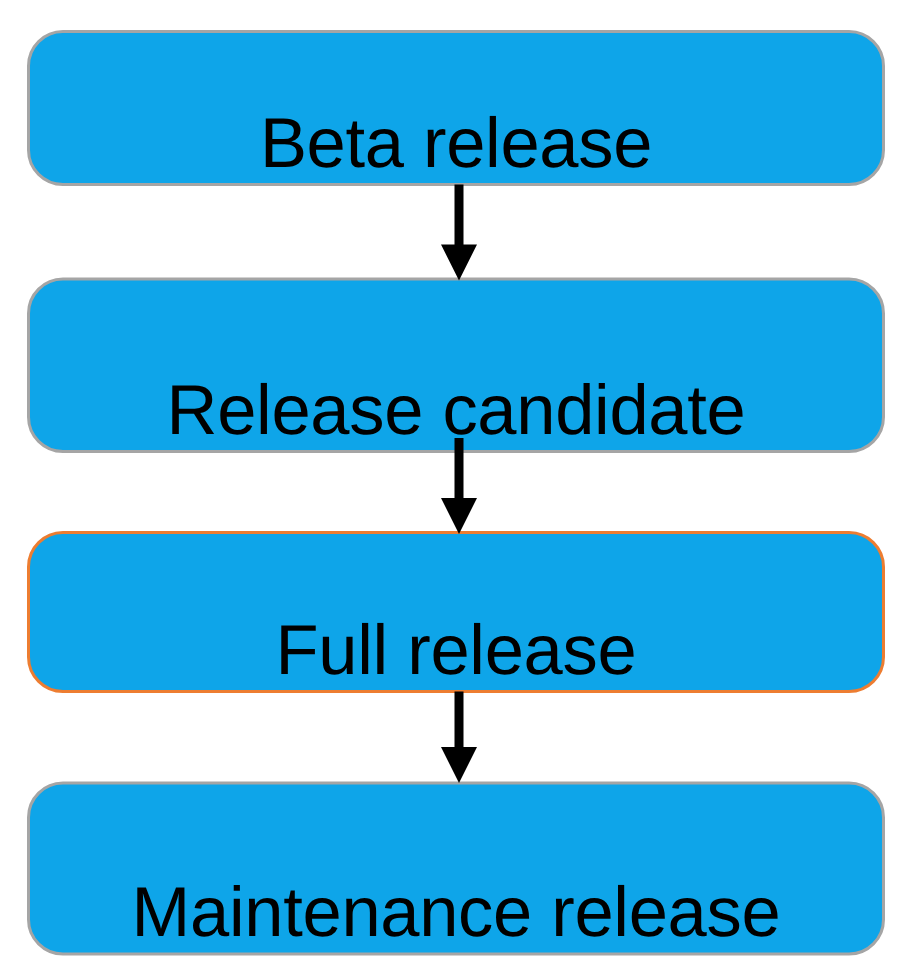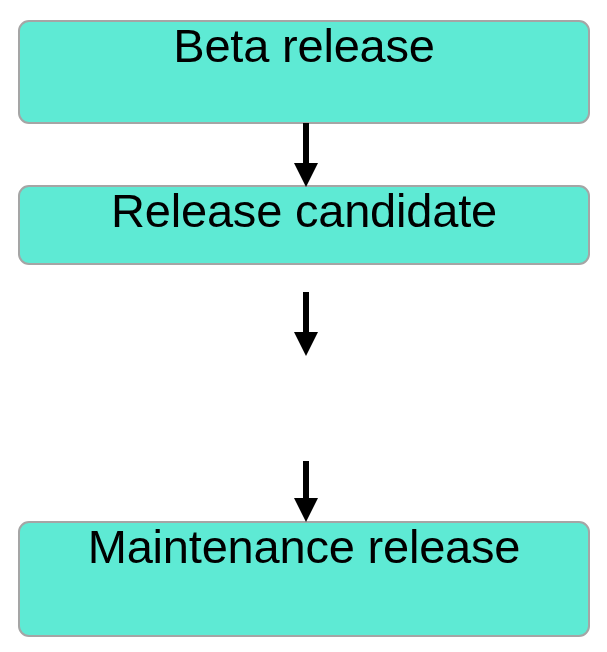--- a/index.html
+++ b/index.html
@@ -17,39 +17,39 @@
     position: relative;
     width: 607px;
     height: 652px;
     background: #ffffff;
   }
   .node {
     position: absolute;
     left: 18px;
     width: 572px;
     box-sizing: border-box;
-    background: #5eead4;
+    background: #0ea5e9;
     border-style: solid;
     border-width: 2.5px;
-    border-radius: 11px;
+    border-radius: 24px;
     display: flex;
-    align-items: flex-start;
+    align-items: flex-end;
     justify-content: center;
   }
   .node .node-label {
     font-size: 47px;
     line-height: 1;
     color: #000000;
     letter-spacing: -0.2px;
     white-space: nowrap;
     font-weight: 400;
     padding-bottom: 4px;
   }
   #node-beta      { top: 20px;  height: 104px; border-color: #a5a5a5; }
-  #node-rc        { top: 185px; height: 80px; border-color: #a5a5a5; }
+  #node-rc        { top: 185px; height: 117px; border-color: #a5a5a5; }
   #node-full      { top: 354px; height: 108px; border-color: #ed7d31; }
   #node-maint     { top: 521px; height: 116px; border-color: #a5a5a5; }
 
   .connector {
     position: absolute;
     left: 0;
     top: 0;
     width: 607px;
     height: 652px;
     pointer-events: none;
@@ -82,20 +82,23 @@
 <div id="diagram">
 
   <div class="node" id="node-beta">
     <span class="node-label">Beta release</span>
   </div>
 
   <div class="node" id="node-rc">
     <span class="node-label">Release candidate</span>
   </div>
 
+  <div class="node" id="node-full">
+    <span class="node-label">Full release</span>
+  </div>
 
   <div class="node" id="node-maint">
     <span class="node-label">Maintenance release</span>
   </div>
 
   <div class="connector">
     <div class="arrow-shaft" id="arrow1-shaft"></div>
     <div class="arrow-head" id="arrow1-head"></div>
 
     <div class="arrow-shaft" id="arrow2-shaft"></div>

